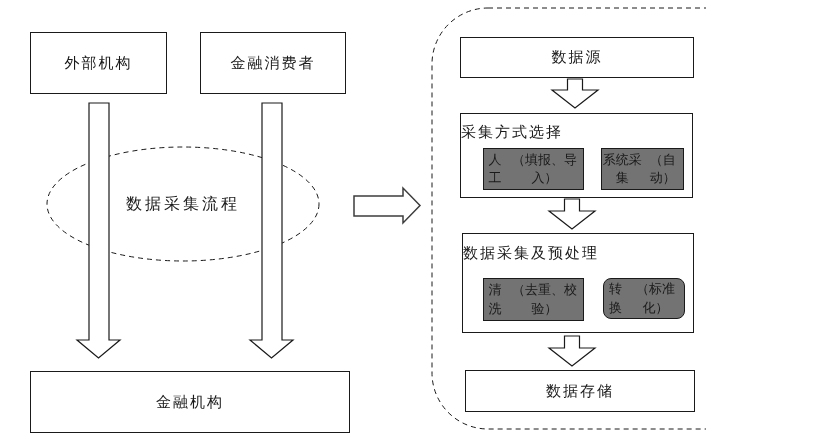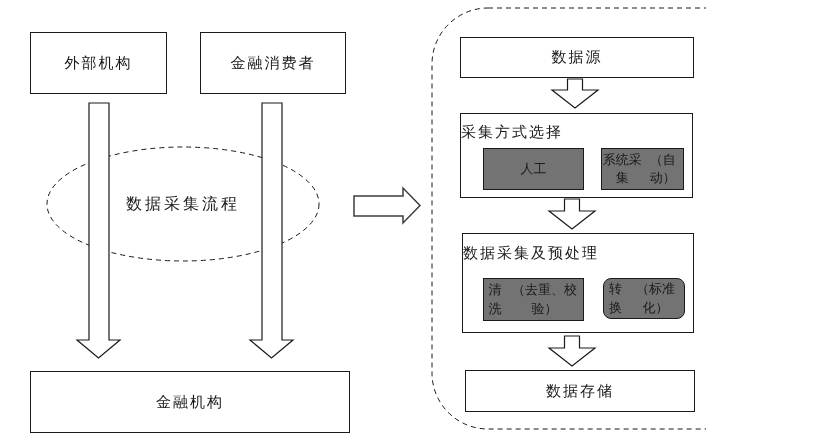--- a/index.html
+++ b/index.html
@@ -124,20 +124,21 @@
   </div>
 
   <div class="box" style="left:460px; top:37px; width:234px; height:41px;">
     <span>数据源</span>
   </div>
 
   <div class="groupbox" style="left:460px; top:113px; width:233px; height:85px;">
     <div class="group-title" style="top:9px;">采集方式选择</div>
     <div class="subbox" style="left:22px; top:34px; width:101px; height:42px;">
       <div>人工</div>
+      <div>（填报、导入）</div>
     </div>
     <div class="subbox" style="left:140px; top:34px; width:83px; height:42px;">
       <div>系统采集</div>
       <div>（自动）</div>
     </div>
   </div>
 
   <div class="groupbox" style="left:462px; top:233px; width:232px; height:100px;">
     <div class="group-title" style="top:10px;">数据采集及预处理</div>
     <div class="subbox" style="left:20px; top:44px; width:101px; height:43px;">

